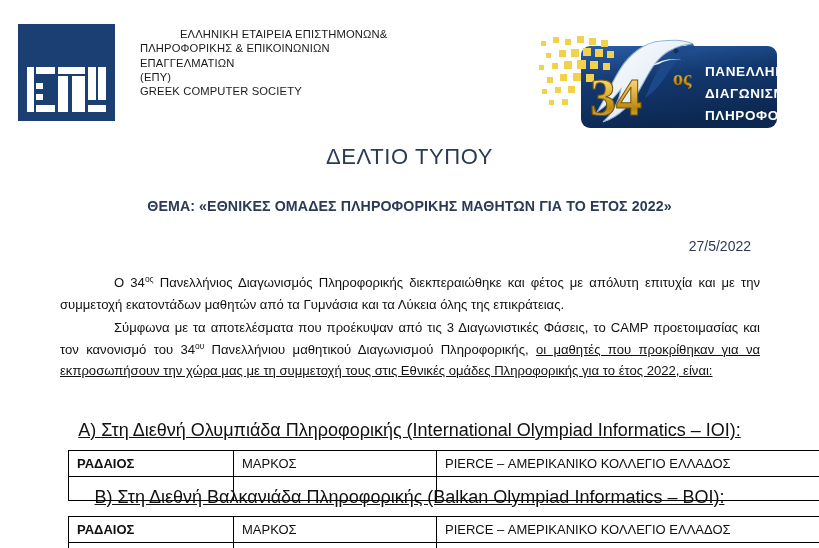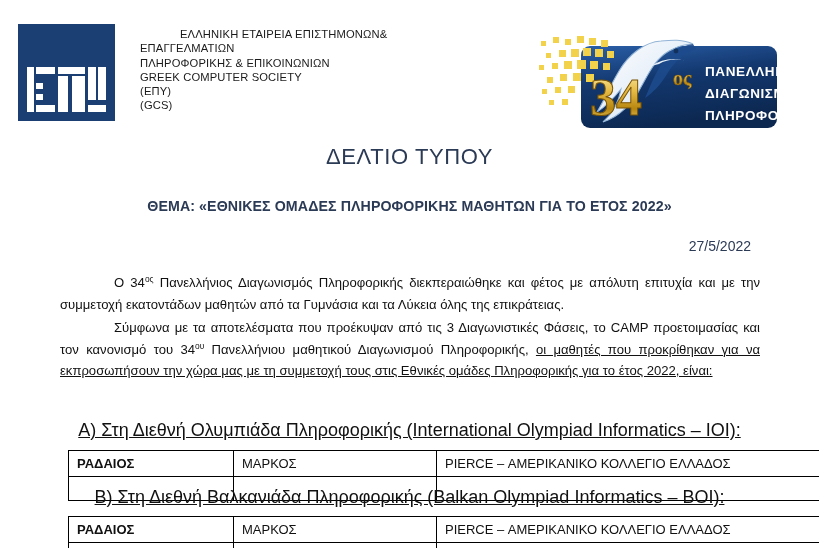--- a/index.html
+++ b/index.html
@@ -193,25 +193,24 @@
           <i class="g-p-l"></i>
           <i class="g-p-r"></i>
         <i class="g-y-l"></i>
           <i class="g-y-r"></i>
           <i class="g-y-b"></i>
       </div>
     </div>
 
     <div class="epy-text">
       <div class="wrapline">ΕΛΛΗΝΙΚΗ ΕΤΑΙΡΕΙΑ ΕΠΙΣΤΗΜΟΝΩΝ&amp;</div>
+      <div>ΠΛΗΡΟΦΟΡΙΚΗΣ &amp; ΕΠΙΚΟΙΝΩΝΙΩΝ</div>
       <div>ΕΠΑΓΓΕΛΜΑΤΙΩΝ</div>
-      <div>ΠΛΗΡΟΦΟΡΙΚΗΣ &amp; ΕΠΙΚΟΙΝΩΝΙΩΝ</div>
+      <div>(ΕΠΥ)</div>
       <div>GREEK COMPUTER SOCIETY</div>
-      <div>(ΕΠΥ)</div>
-      <div>(GCS)</div>
     </div>
 
     <div class="contest-logo">
       <svg width="245" height="105" viewBox="0 0 245 105" xmlns="http://www.w3.org/2000/svg">
         <defs>
           <linearGradient id="badgeGrad" x1="0" y1="0" x2="0.3" y2="1">
             <stop offset="0%" stop-color="#2a5fa8"></stop>
             <stop offset="45%" stop-color="#13386f"></stop>
             <stop offset="100%" stop-color="#0c2851"></stop>
           </linearGradient>

